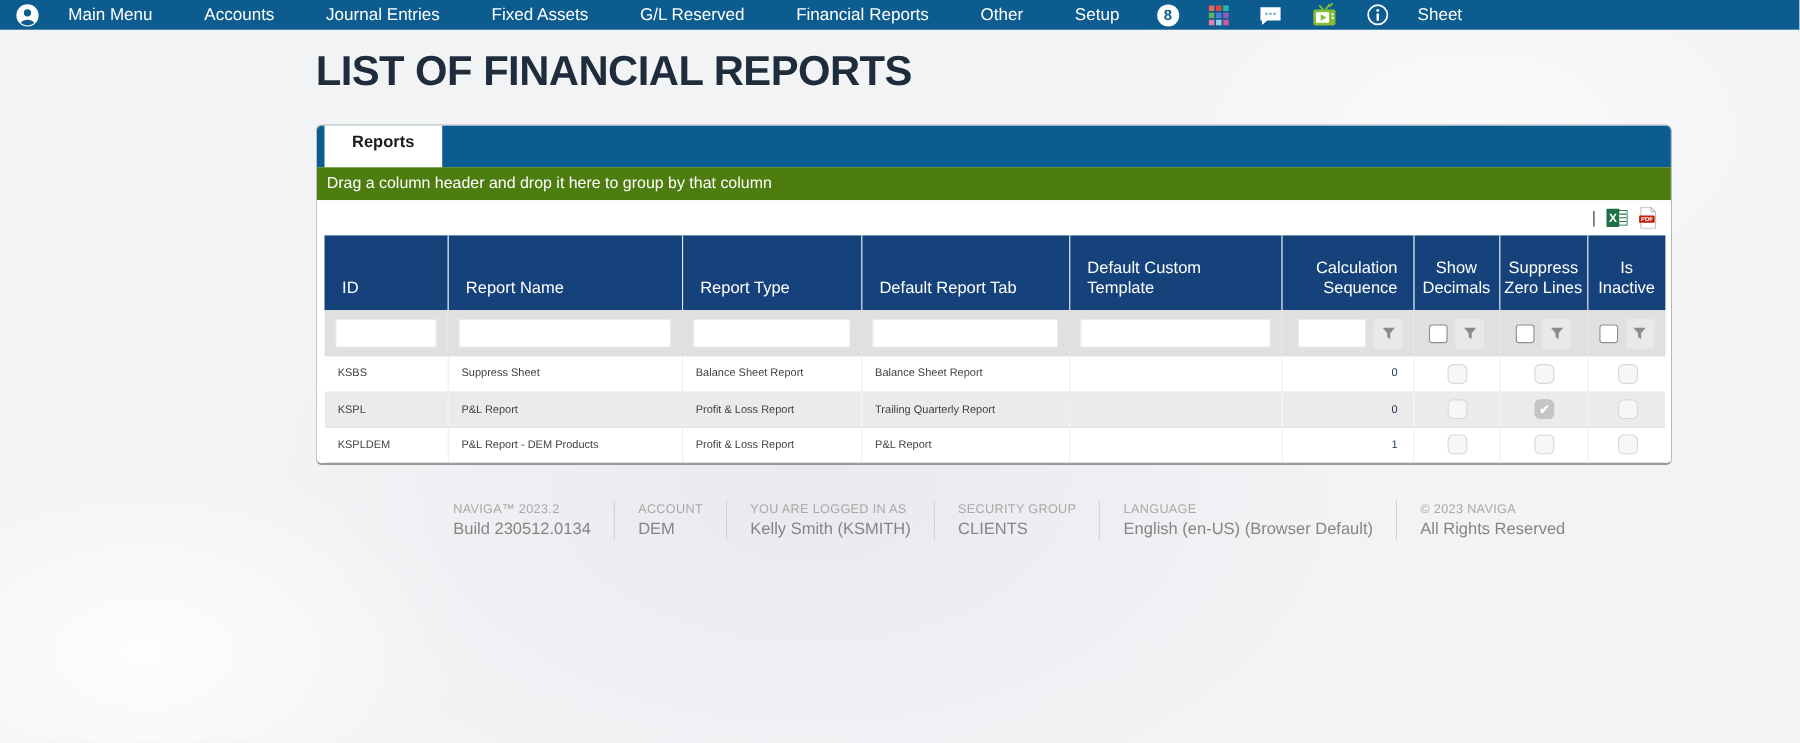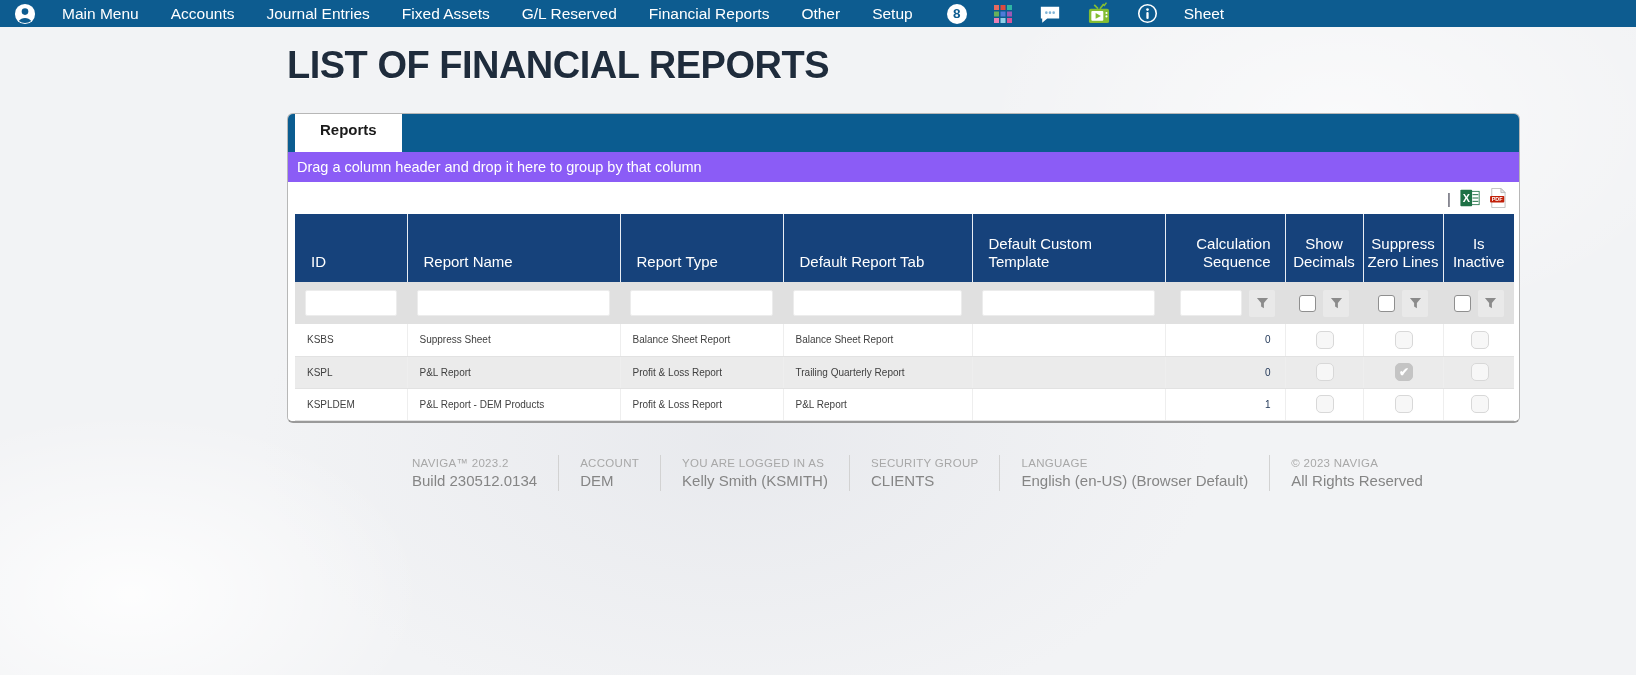--- a/index.html
+++ b/index.html
@@ -13,21 +13,21 @@
       radial-gradient(680px 420px at 45% 65%, rgba(220,222,228,0.45), transparent 70%),
       #f2f3f5;
   }
 
   
   .topnav {
     height:27px; background:#0d5c90; color:#fff;
     display:flex; align-items:center; padding:0 14px; gap:0;
   }
   .topnav .person { display:flex; align-items:center; margin-right:26px; cursor:pointer; }
-  .nav-menu { display:flex; align-items:center; gap:32px; }
+  .nav-menu { display:flex; align-items:center; gap:47px; }
   .nav-item { font-size:15.5px; color:#fff; cursor:pointer; white-space:nowrap; }
   .nav-icons { display:flex; align-items:center; gap:26px; margin-left:34px; }
   .nav-badge {
     width:20px; height:20px; border-radius:50%; background:#fff; color:#0d5c90;
     font-size:13.5px; font-weight:bold; text-align:center; line-height:20px; cursor:pointer;
   }
   .icon-btn { display:flex; align-items:center; cursor:pointer; }
   .nav-logout { font-size:15.5px; margin-left:26px; cursor:pointer; }
 
   
@@ -41,21 +41,21 @@
     width:1233px; margin:26px 0 0 287px; background:#fff;
     border:1px solid #b7b7b7; border-bottom:2px solid #9a9a9a; border-radius:6px;
     overflow:hidden;
   }
   .tabstrip { background:#0b5c90; height:38px; display:flex; align-items:flex-end; padding-left:7px; }
   .tab {
     background:#fff; color:#1a1a1a; font-weight:bold; font-size:15px;
     padding:0 25px; height:39px; line-height:33px; cursor:pointer;
   }
   .groupbar {
-    background:#8b5cf6; color:#fff; height:30px; line-height:30px;
+    background:#4d7c0f; color:#fff; height:30px; line-height:30px;
     padding-left:9px; font-size:14.5px;
   }
   .toolbar {
     height:32px; background:#fff; display:flex; justify-content:flex-end;
     align-items:center; gap:9px; padding-right:12px;
   }
   .toolbar .sep { color:#4a4a5a; font-size:15px; }
 
   
   .grid-wrap { padding:0 7px; background:#fff; }

